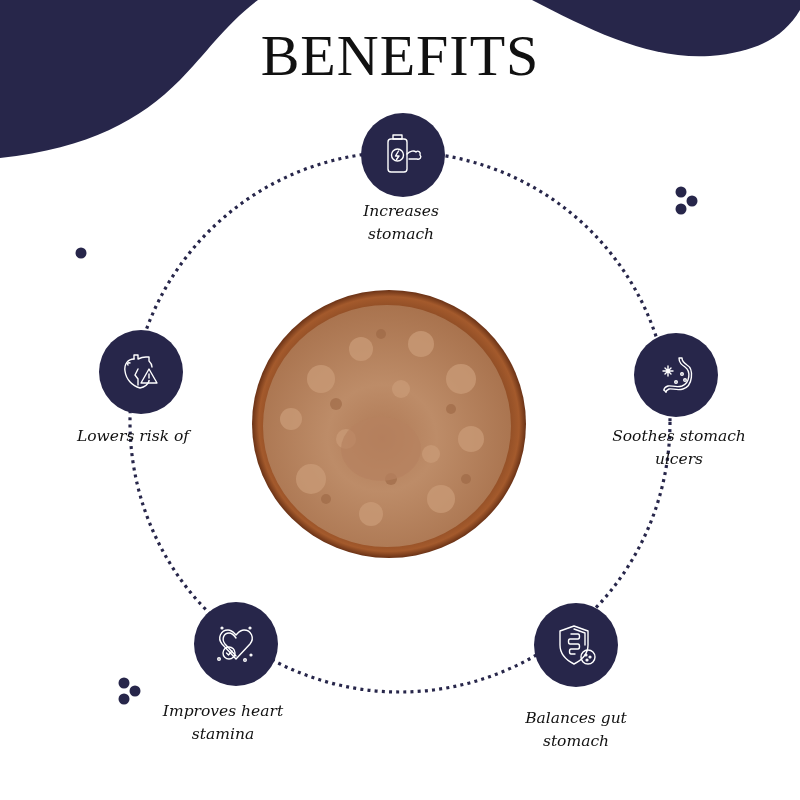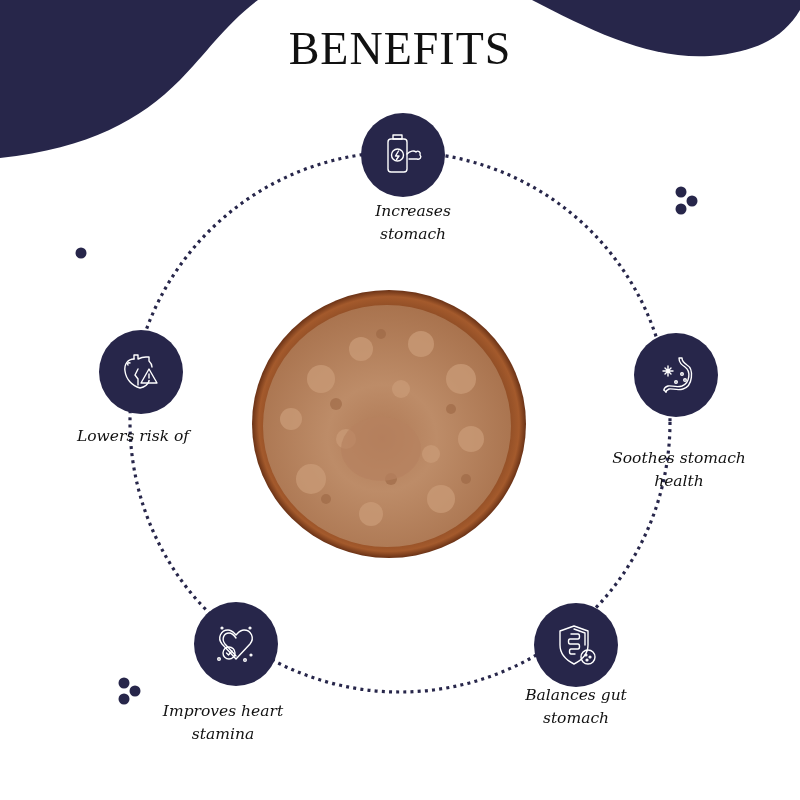--- a/index.html
+++ b/index.html
@@ -5,21 +5,21 @@
     * { margin: 0; padding: 0; box-sizing: border-box; }
     html, body { width: 800px; height: 800px; background: #ffffff; overflow: hidden; }
     body { position: relative; font-family: "DejaVu Serif", serif; }
 
     .canvas { position: absolute; left: 0; top: 0; width: 800px; height: 800px; }
     .deco-svg { position: absolute; left: 0; top: 0; width: 800px; height: 800px; }
 
     .title {
       position: absolute; left: 0; top: 22px; width: 800px; text-align: center;
       font-family: "Liberation Serif", "DejaVu Serif", serif;
-      font-size: 46px; letter-spacing: 1px; color: #111111; font-weight: normal;
+      font-size: 58px; letter-spacing: 1px; color: #111111; font-weight: normal;
     }
 
     .node-circle {
       position: absolute; width: 84px; height: 84px; border-radius: 50%;
       background: #27264a; display: flex; align-items: center; justify-content: center;
     }
     .node-circle svg { width: 54px; height: 54px; }
 
     .node-label {
       position: absolute; width: 170px; text-align: center;
@@ -102,52 +102,52 @@
 
   <div class="node-circle" style="left:361px; top:113px;">
     <svg viewBox="0 0 54 54" fill="none" stroke="#ffffff" stroke-width="1.4" stroke-linecap="round" stroke-linejoin="round">
       <rect x="12" y="11" width="19" height="33" rx="3"></rect>
       <rect x="17" y="7" width="9" height="4"></rect>
       <circle cx="21.5" cy="27" r="6"></circle>
       <path d="M22.5 23 L19.5 28 L23 28 L20.5 31.5"></path>
       <path d="M31 26 C34 23 38 22 40 24 C42 22 45 24 44 27 C46 29 44 32 41 31 L33 31"></path>
     </svg>
   </div>
-  <div class="node-label" style="left:328px; top:200px;">
+  <div class="node-label" style="left:316px; top:200px;">
     <span>Increases</span>
     <span>stomach</span>
   </div>
 
   <div class="node-circle" style="left:634px; top:333px;">
     <svg viewBox="0 0 54 54" fill="none" stroke="#ffffff" stroke-width="1.4" stroke-linecap="round" stroke-linejoin="round">
       <path d="M30 10 C30 15 33 17 36 19 C42 23 41 35 33 38 C27 40 22 37 19 38 C16 39 15 41 15 42 M30 10 L33 10 C33 13 35 15 38 17 C45 21 44 38 34 41 C28 43 23 40 20 41 C18 42 17 43 17 44"></path>
       <path d="M15 42 L17 44"></path>
       <circle cx="33" cy="26" r="1.3"></circle>
         <circle cx="36" cy="32" r="1.3"></circle>
         <circle cx="27" cy="34" r="1.3"></circle>
       <path d="M16 20 L22 26 M22 20 L16 26 M19 18 L19 28 M14 23 L24 23"></path>
     </svg>
   </div>
-  <div class="node-label" style="left:594px; top:447px;">
+  <div class="node-label" style="left:594px; top:425px;">
     <span>Soothes stomach</span>
-    <span>health</span>
+    <span>ulcers</span>
   </div>
 
   <div class="node-circle" style="left:534px; top:603px;">
     <svg viewBox="0 0 54 54" fill="none" stroke="#ffffff" stroke-width="1.4" stroke-linecap="round" stroke-linejoin="round">
       <path d="M25 8 L39 13 L39 27 C39 36 33 42 25 46 C17 42 11 36 11 27 L11 13 Z"></path>
       <path d="M25 11 L36 15 L36 27"></path>
       <path d="M22 16 L29 16 C31 16 31 21 29 21 L21 21 C19 21 19 26 21 26 L29 26 C31 26 31 31 29 31 L22 31 C20 31 20 36 22 36 L26 36"></path>
       <circle cx="39" cy="39" r="7"></circle>
       <circle cx="37" cy="37" r="0.9"></circle>
         <circle cx="41" cy="39" r="0.9"></circle>
         <circle cx="38" cy="42" r="0.9"></circle>
     </svg>
   </div>
-  <div class="node-label" style="left:491px; top:684px;">
+  <div class="node-label" style="left:491px; top:707px;">
     <span>Balances gut</span>
     <span>stomach</span>
   </div>
 
   <div class="node-circle" style="left:194px; top:602px;">
     <svg viewBox="0 0 54 54" fill="none" stroke="#ffffff" stroke-width="1.4" stroke-linecap="round" stroke-linejoin="round">
       <path d="M27 42 L13 27 C8 21 12 13 19 13 C23 13 25 16 27 18 C29 16 31 13 35 13 C42 13 46 21 41 27 Z"></path>
       <path d="M27 39 L16 27 C12 22 15 16 20 16 C23 16 25 18 27 21"></path>
       <circle cx="20" cy="36" r="6"></circle>
       <path d="M17.5 36 L19.5 38 L23 34"></path>

